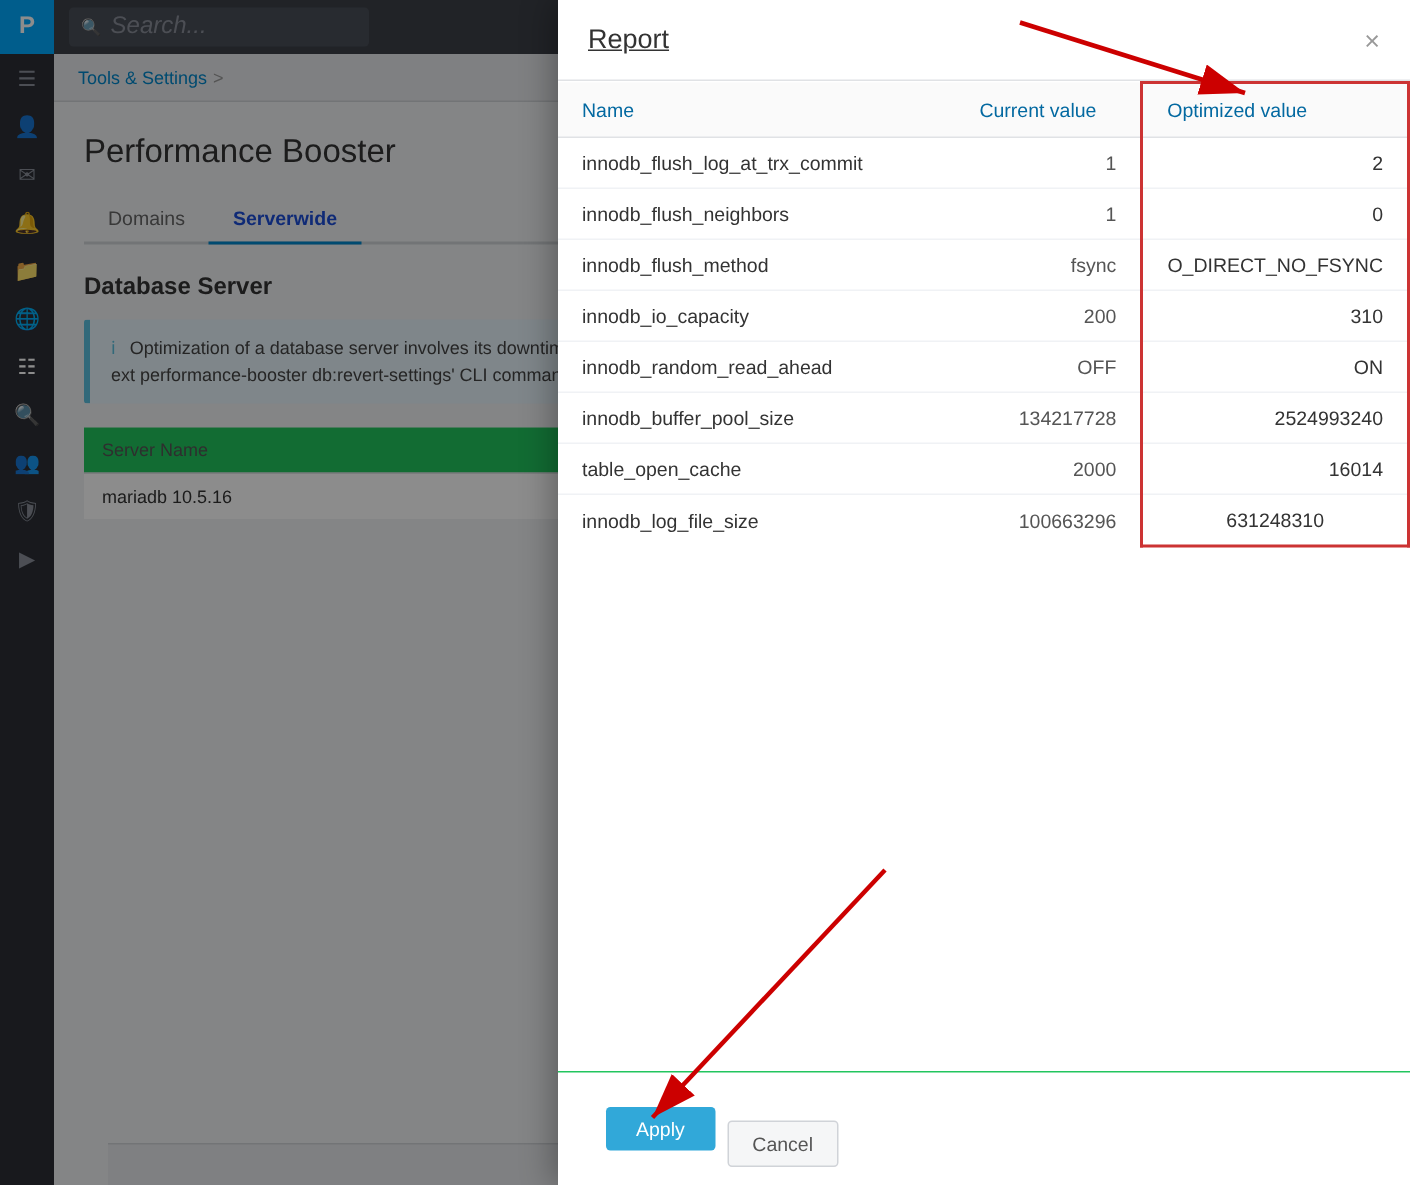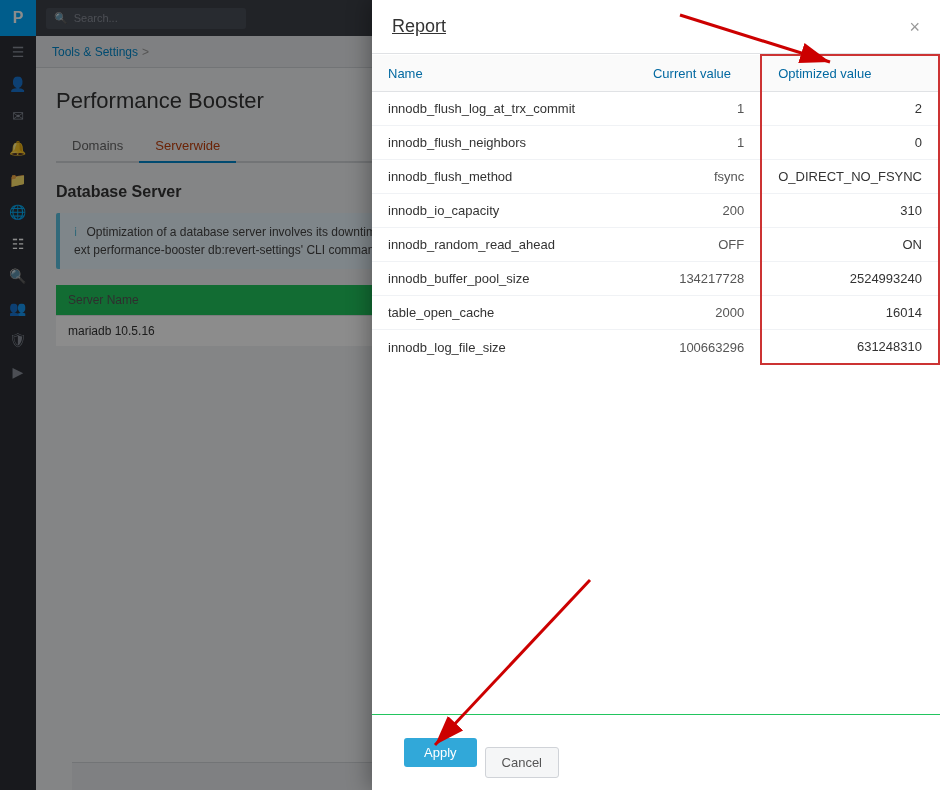--- a/index.html
+++ b/index.html
@@ -25,21 +25,21 @@
     }
 
     
     .topbar {
       height: 36px; background: #3d4148; display: flex; align-items: center; padding: 0 10px; gap: 8px;
     }
     .search-box {
       display: flex; align-items: center; background: #4a4f58; border-radius: 3px; padding: 4px 8px; gap: 6px; flex: 1; max-width: 200px;
     }
     .search-icon { color: #8a8f9a; font-size: 11px; }
-    .search-input { background: transparent; border: none; outline: none; color: #7dd3fc; font-size: 11px; width: 100%; }
+    .search-input { background: transparent; border: none; outline: none; color: #7dd3fc; font-size: 16px; width: 100%; font-style: italic; }
     .search-input::placeholder { color: #8a8f9a; }
 
     
     .breadcrumb-bar {
       height: 32px; background: #e8eaed; display: flex; align-items: center; padding: 0 16px; gap: 4px; font-size: 12px; color: #666; border-bottom: 1px solid #d0d3d8;
     }
     .breadcrumb-link { color: #0088cc; cursor: pointer; }
     .breadcrumb-sep { color: #999; }
 
     
@@ -48,21 +48,21 @@
     }
     .page-title {
       font-size: 22px; font-weight: 300; color: #333; margin-bottom: 16px;
     }
     .tabs {
       display: flex; gap: 0; border-bottom: 2px solid #d0d3d8; margin-bottom: 20px;
     }
     .tab {
       padding: 8px 16px; font-size: 13px; cursor: pointer; color: #666; border-bottom: 2px solid transparent; margin-bottom: -2px;
     }
-    .tab.active { color: #c2410c; border-bottom-color: #0088cc; font-weight: 400; }
+    .tab.active { color: #1d4ed8; border-bottom-color: #0088cc; font-weight: 700; }
 
     .section-title {
       font-size: 16px; font-weight: 600; color: #333; margin-bottom: 12px;
     }
     .info-box {
       background: #e8f4fb; border-left: 4px solid #5bc0de; padding: 10px 14px; margin-bottom: 16px; font-size: 12px; color: #444; line-height: 1.5; border-radius: 2px;
     }
     .info-icon { color: #5bc0de; margin-right: 6px; }
 
     
@@ -106,21 +106,21 @@
 
     .report-table td { padding: 9px 16px; border-bottom: 1px solid #f0f2f5; color: #333; }
     .report-table td.name-cell { color: #333; }
     .report-table td.current-cell { text-align: right; color: #555; }
     .report-table td.optimized-cell {
       text-align: right; color: #333;
       border-left: 2px solid #cc3333; border-right: 2px solid #cc3333;
     }
     .report-table tr:last-child td.optimized-cell { border-bottom: 2px solid #cc3333; }
     .report-table tr:last-child td { border-bottom: none; }
-    .report-table tr:last-child td.optimized-cell { border-bottom: 2px solid #cc3333; }
+    .report-table tr:last-child td.optimized-cell { border-bottom: 2px solid #cc3333; text-align: center; }
 
     .optimized-header-cell {
       border: 2px solid #cc3333; background: #fff8f8; text-align: right; color: #cc0000;
     }
 
     .modal-footer {
       padding: 12px 32px; border-top: 1px solid #22c55e; display: flex; align-items: center; gap: 8px; flex-shrink: 0; background: white;
     }
     .btn-apply {
       background: #31a8d9; color: white; border: none; padding: 7px 20px; border-radius: 3px; font-size: 13px; cursor: pointer; font-weight: 500;

